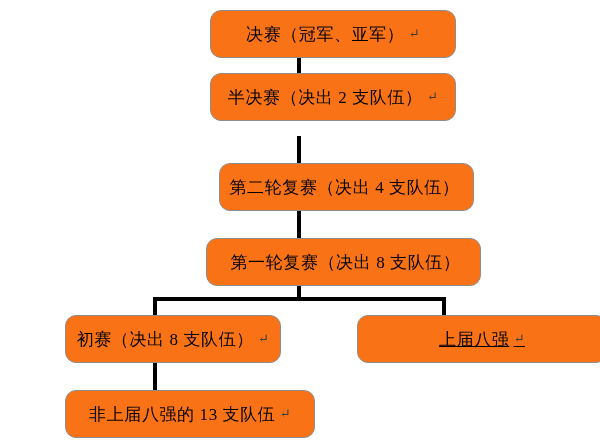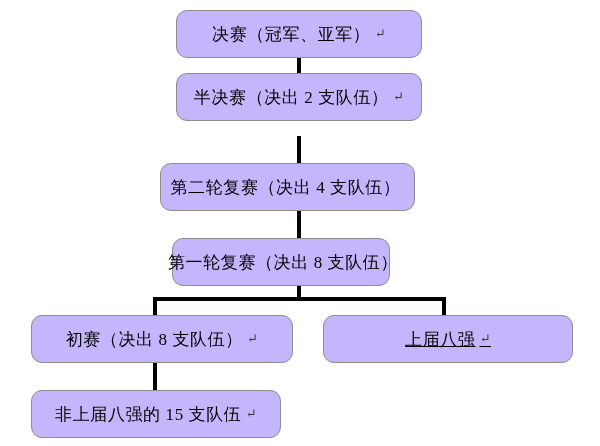--- a/index.html
+++ b/index.html
@@ -13,27 +13,28 @@
   #canvas {
     position: relative;
     width: 600px;
     height: 446px;
     background: #ffffff;
     overflow: hidden;
   }
   .node {
     position: absolute;
     box-sizing: border-box;
-    background: #c4b5fd;
+    background: #f97316;
     border: 1px solid #8d8d8d;
     border-radius: 11px;
     display: flex;
     align-items: center;
     justify-content: center;
     z-index: 3;
+    margin-left: 34px;
   }
   .node-label {
     font-size: 17px;
     line-height: 1;
     color: #000000;
     white-space: nowrap;
     letter-spacing: 0.6px;
   }
   .pilcrow {
     font-size: 13px;
@@ -71,43 +72,43 @@
       <span>决赛（冠军、亚军）</span><span class="pilcrow">↵</span>
     </span>
   </div>
 
   <div class="node" style="left:176px;top:73px;width:246px;height:48px;">
     <span class="node-label">
       <span>半决赛（决出 2 支队伍）</span><span class="pilcrow">↵</span>
     </span>
   </div>
 
-  <div class="node" style="left:160px;top:163px;width:255px;height:48px;">
+  <div class="node" style="left:185px;top:163px;width:255px;height:48px;">
     <span class="node-label">
       <span>第二轮复赛（决出 4 支队伍）</span><span class="pilcrow"></span>
     </span>
   </div>
 
-  <div class="node overflow-box" style="left:172px;top:238px;width:218px;height:48px;">
+  <div class="node overflow-box" style="left:172px;top:238px;width:275px;height:48px;">
     <span class="node-label">
       <span>第一轮复赛（决出 8 支队伍）</span><span class="pilcrow"></span>
     </span>
   </div>
 
-  <div class="node" style="left:31px;top:315px;width:262px;height:48px;">
+  <div class="node" style="left:31px;top:315px;width:216px;height:48px;">
     <span class="node-label">
       <span>初赛（决出 8 支队伍）</span><span class="pilcrow">↵</span>
     </span>
   </div>
 
   <div class="node" style="left:323px;top:315px;width:250px;height:48px;text-decoration:underline;">
     <span class="node-label">
       <span>上届八强</span><span class="pilcrow">↵</span>
     </span>
   </div>
 
   <div class="node" style="left:31px;top:390px;width:250px;height:48px;">
     <span class="node-label">
-      <span>非上届八强的 15 支队伍</span><span class="pilcrow">↵</span>
+      <span>非上届八强的 13 支队伍</span><span class="pilcrow">↵</span>
     </span>
   </div>
 
 </div>
 
 </body></html>

